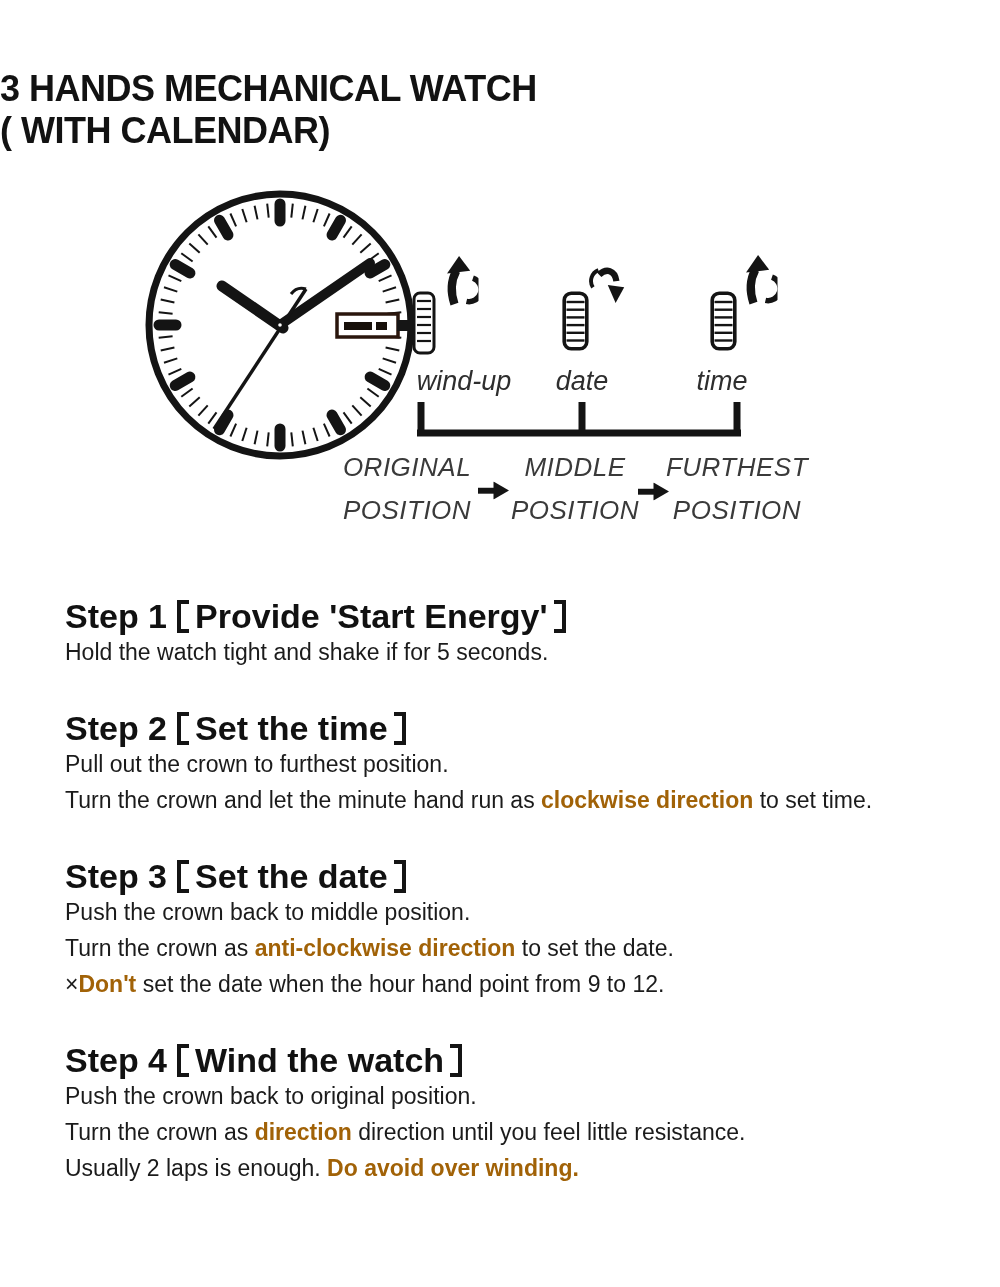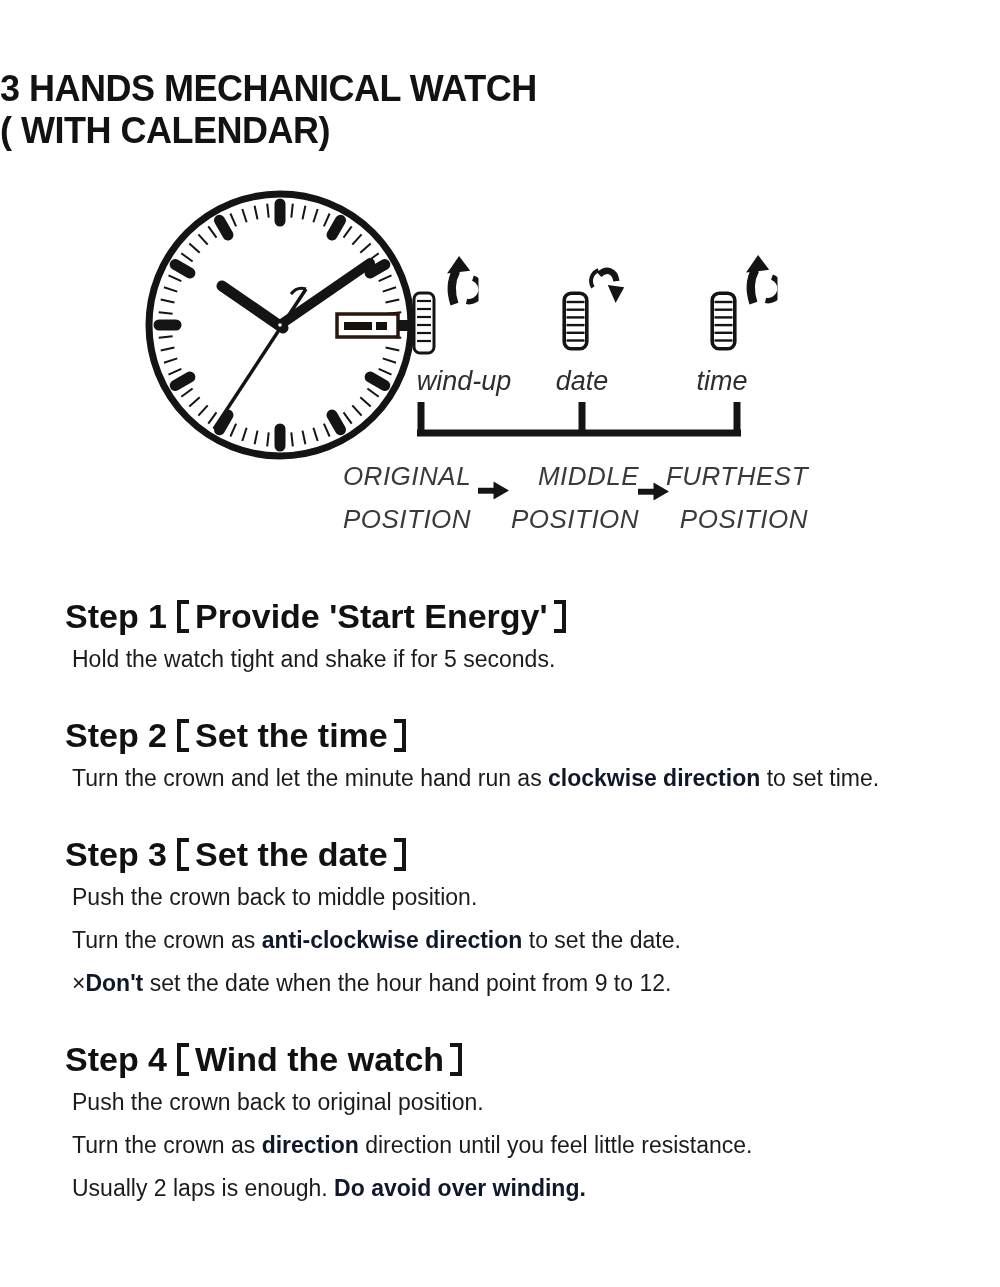--- a/index.html
+++ b/index.html
@@ -15,39 +15,39 @@
     letter-spacing:-0.5px;
   }
   
   .diagram{position:relative;width:824px;height:446px;font-style:italic;}
   .diagram svg{position:absolute;}
   .crown-label{
     position:absolute;top:214px;transform:translateX(-50%);
     font-size:27px;color:#2e2e2e;white-space:nowrap;
   }
   .pos-label{
-    position:absolute;top:303px;transform:translateX(-50%);
-    text-align:right;font-size:26px;line-height:43px;color:#3a3a3a;
+    position:absolute;top:294px;transform:translateX(-50%);
+    text-align:center;font-size:26px;line-height:43px;color:#3a3a3a;
     letter-spacing:0.5px;white-space:nowrap;
   }
   
   .steps{padding:0 40px 0 65px;}
   .step{margin:0 0 40px 0;}
   .step-head{
     margin:0;font-size:34px;font-weight:bold;line-height:36px;color:#111;
     white-space:nowrap;
   }
   .lb,.rb{
     display:inline-block;width:8px;height:25px;
     border:4px solid #141414;vertical-align:-5px;
   }
   .lb{border-right:none;margin:0 6px 0 10px;}
   .rb{border-left:none;margin:0 0 0 6px;}
-  .line{margin:7px;font-size:23px;line-height:36px;color:#1b1b1b;}
-  .line b{font-weight:bold;color:#0f172a;}
+  .line{margin:0;font-size:23px;line-height:36px;color:#1b1b1b;}
+  .line b{font-weight:bold;color:#a16207;}
   .defs-svg{position:absolute;width:0;height:0;overflow:hidden;}
 </style>
 </head>
 <body>
 
 <svg class="defs-svg" xmlns="http://www.w3.org/2000/svg" xmlns:xlink="http://www.w3.org/1999/xlink" aria-hidden="true">
   <defs>
     <symbol id="sym-crown" viewBox="0 0 27 60">
       <rect x="2.2" y="2.2" width="22.6" height="55.6" rx="7" fill="#fff" stroke="#141414" stroke-width="3.6"></rect>
       <g stroke="#141414" stroke-width="2.4">
@@ -226,20 +226,21 @@
 
 <div class="steps">
 
   <section class="step">
     <h2 class="step-head"><span>Step 1</span><span class="lb"></span><span>Provide 'Start Energy'</span><span class="rb"></span></h2>
     <p class="line"><span>Hold the watch tight and shake if for 5 seconds.</span><b></b><span></span></p>
   </section>
 
   <section class="step">
     <h2 class="step-head"><span>Step 2</span><span class="lb"></span><span>Set the time</span><span class="rb"></span></h2>
+    <p class="line"><span>Pull out the crown to furthest position.</span><b></b><span></span></p>
     <p class="line"><span>Turn the crown and let the minute hand run as </span><b>clockwise direction</b><span> to set time.</span></p>
   </section>
 
   <section class="step">
     <h2 class="step-head"><span>Step 3</span><span class="lb"></span><span>Set the date</span><span class="rb"></span></h2>
     <p class="line"><span>Push the crown back to middle position.</span><b></b><span></span></p>
     <p class="line"><span>Turn the crown as </span><b>anti-clockwise direction</b><span> to set the date.</span></p>
     <p class="line"><span>×</span><b>Don't</b><span> set the date when the hour hand point from 9 to 12.</span></p>
   </section>
 

